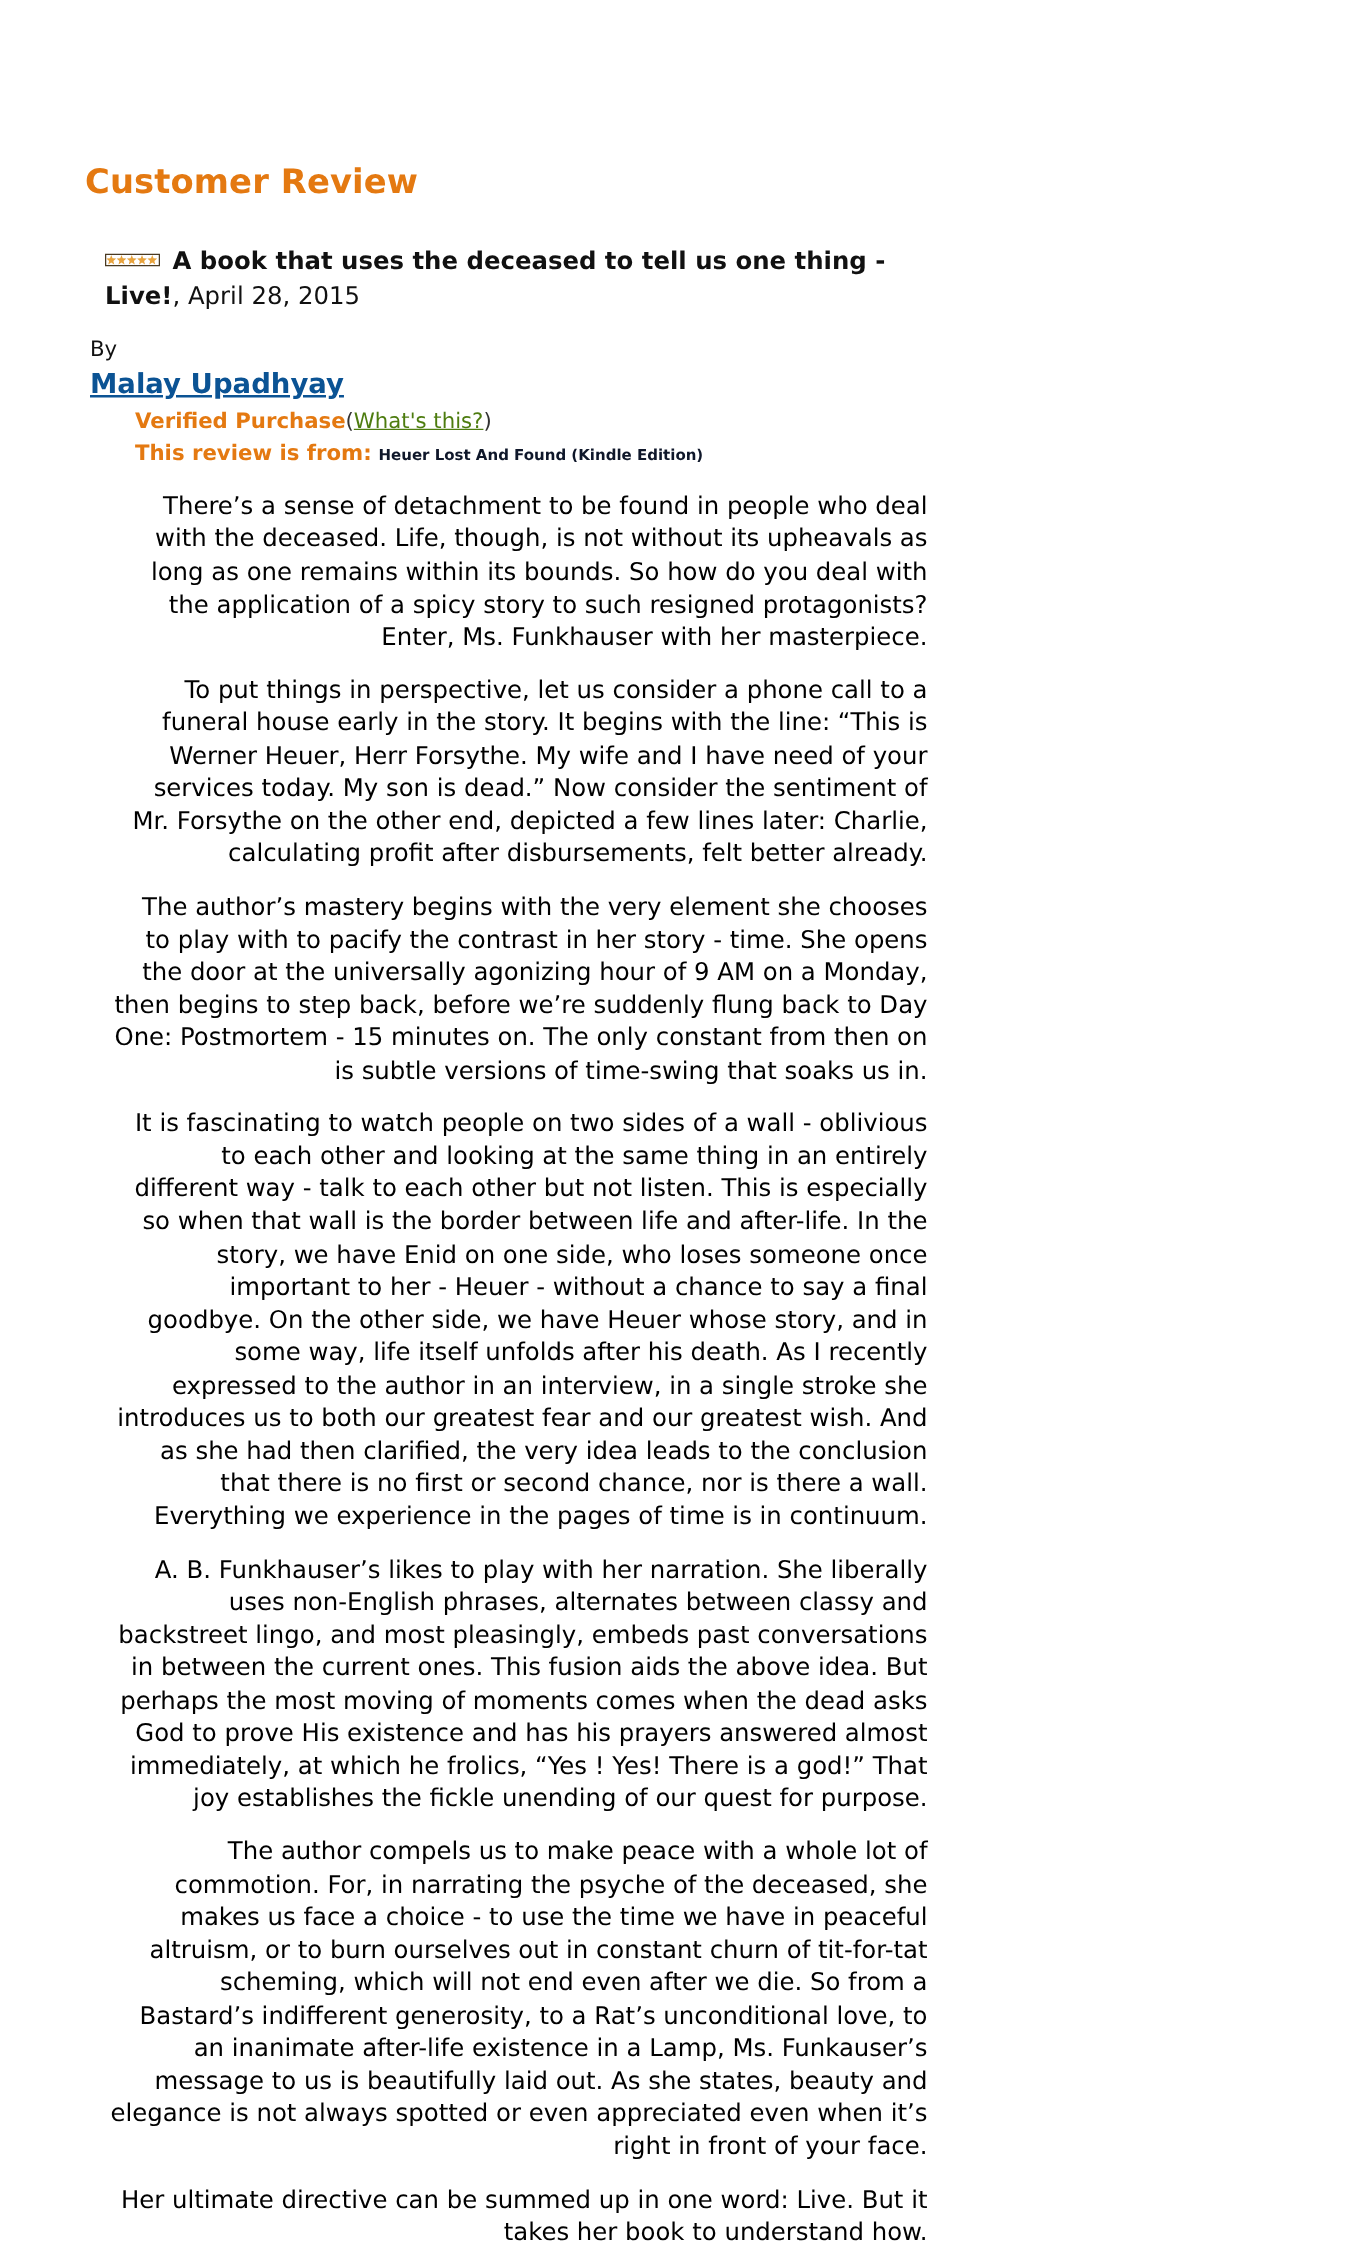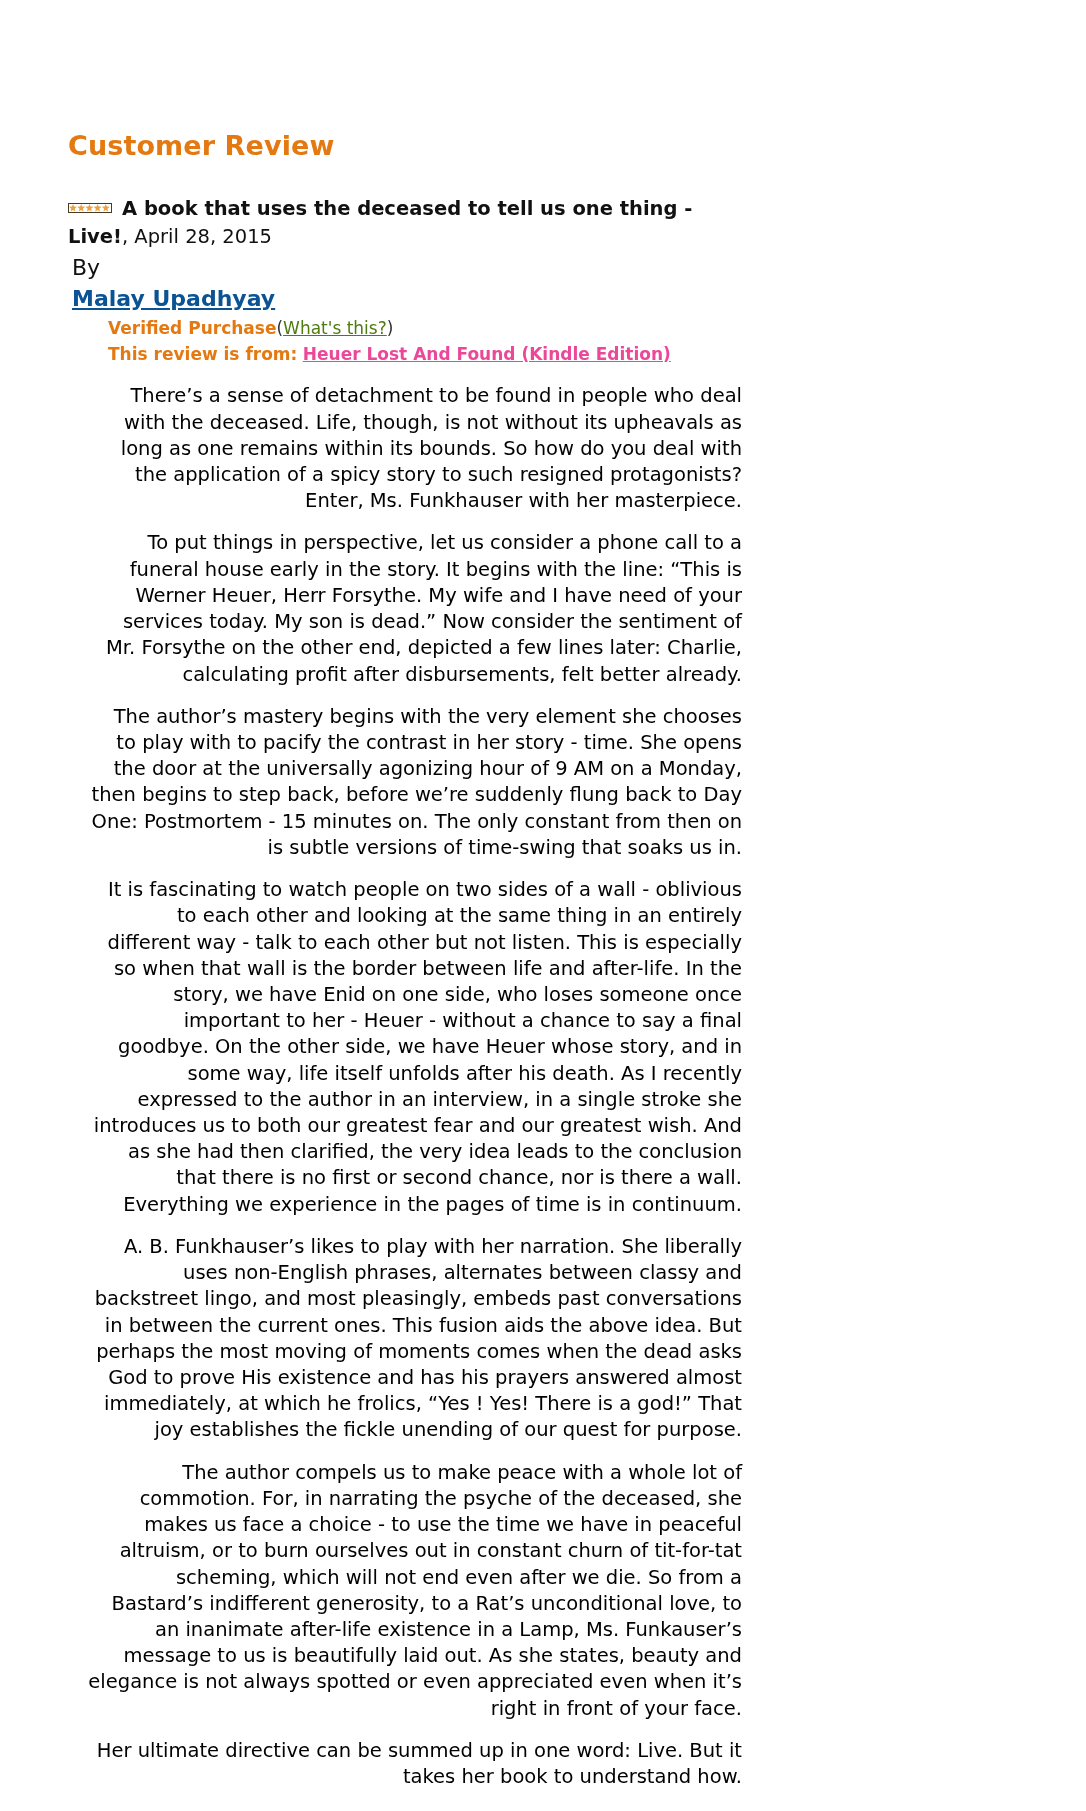--- a/index.html
+++ b/index.html
@@ -40,21 +40,21 @@
 
   .helpful-line {
     font-size: 19.5px;
     line-height: 1.45;
     color: #111111;
     margin: 0 0 2px 0;
     padding-left: 4px;
   }
 
   .title-row {
-    margin: 0;
+    margin: 16px;
     padding: 0;
     font-size: 19.5px;
     line-height: 1.45;
     color: #111111;
   }
 
   .stars {
     display: inline-block;
     vertical-align: 2px;
     width: 44px;
@@ -72,21 +72,21 @@
     font-size: 19.5px;
     color: #111111;
   }
 
   .review-date {
     font-size: 19.5px;
     color: #111111;
   }
 
   .by-line {
-    font-size: 22px;
+    font-size: 17px;
     line-height: 1.45;
     color: #111111;
     margin: 0;
     padding-left: 4px;
   }
 
   .author-link {
     display: inline-block;
     font-size: 22px;
     font-weight: bold;
@@ -114,24 +114,23 @@
     color: #333333;
   }
 
   .whats-this-link {
     color: #4d7c0f;
     text-decoration: underline;
     cursor: pointer;
   }
 
   .product-title {
-    color: #ec4899;
+    color: #0f172a;
     font-weight: bold;
-    font-size: 17px;
-    text-decoration: underline;
+    font-size: 12px;
   }
 
   .review-body {
     margin-top: 8px;
   }
 
   .review-body p {
     margin: 16px;
     padding-left: 4px;
     font-size: 19.5px;

